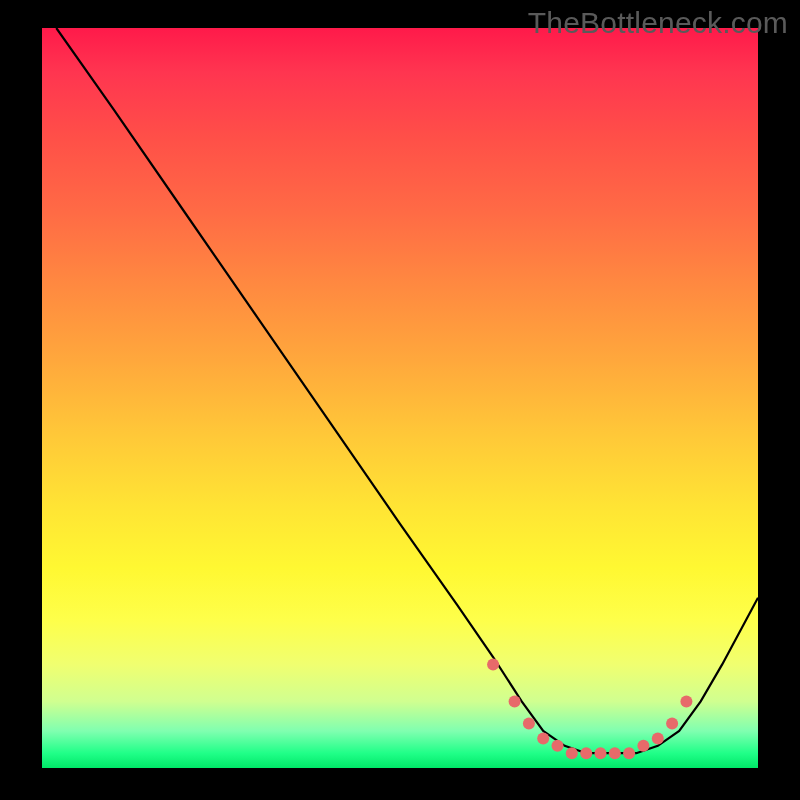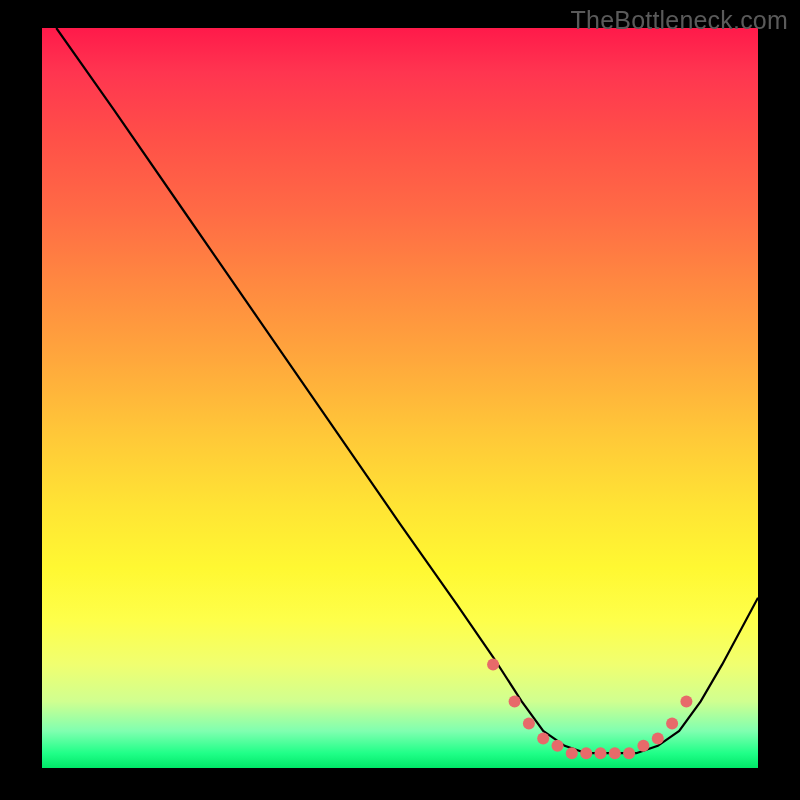--- a/index.html
+++ b/index.html
@@ -9,21 +9,21 @@
     background: #000;
     position: relative;
     font-family: Arial, sans-serif;
     overflow: hidden;
   }
   .watermark {
     position: absolute;
     top: 6px;
     right: 12px;
     color: #5a5a5a;
-    font-size: 25px;
+    font-size: 30px;
     font-weight: 500;
     z-index: 10;
     letter-spacing: 0.2px;
   }
   .plot-area {
     position: absolute;
     left: 42px;
     top: 28px;
     width: 716px;
     height: 740px;

